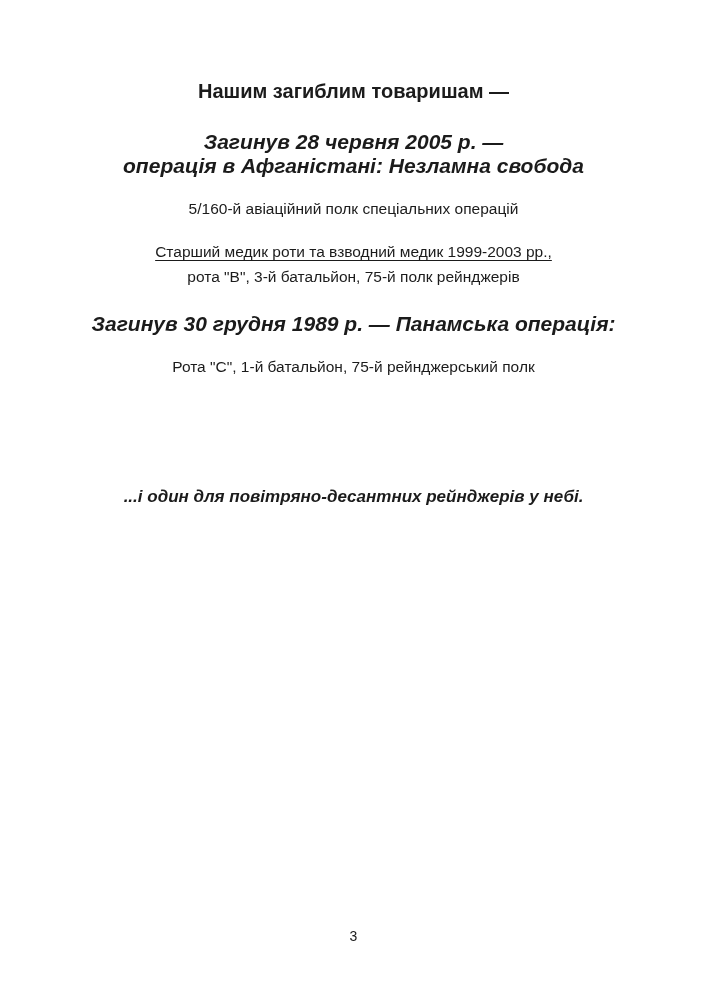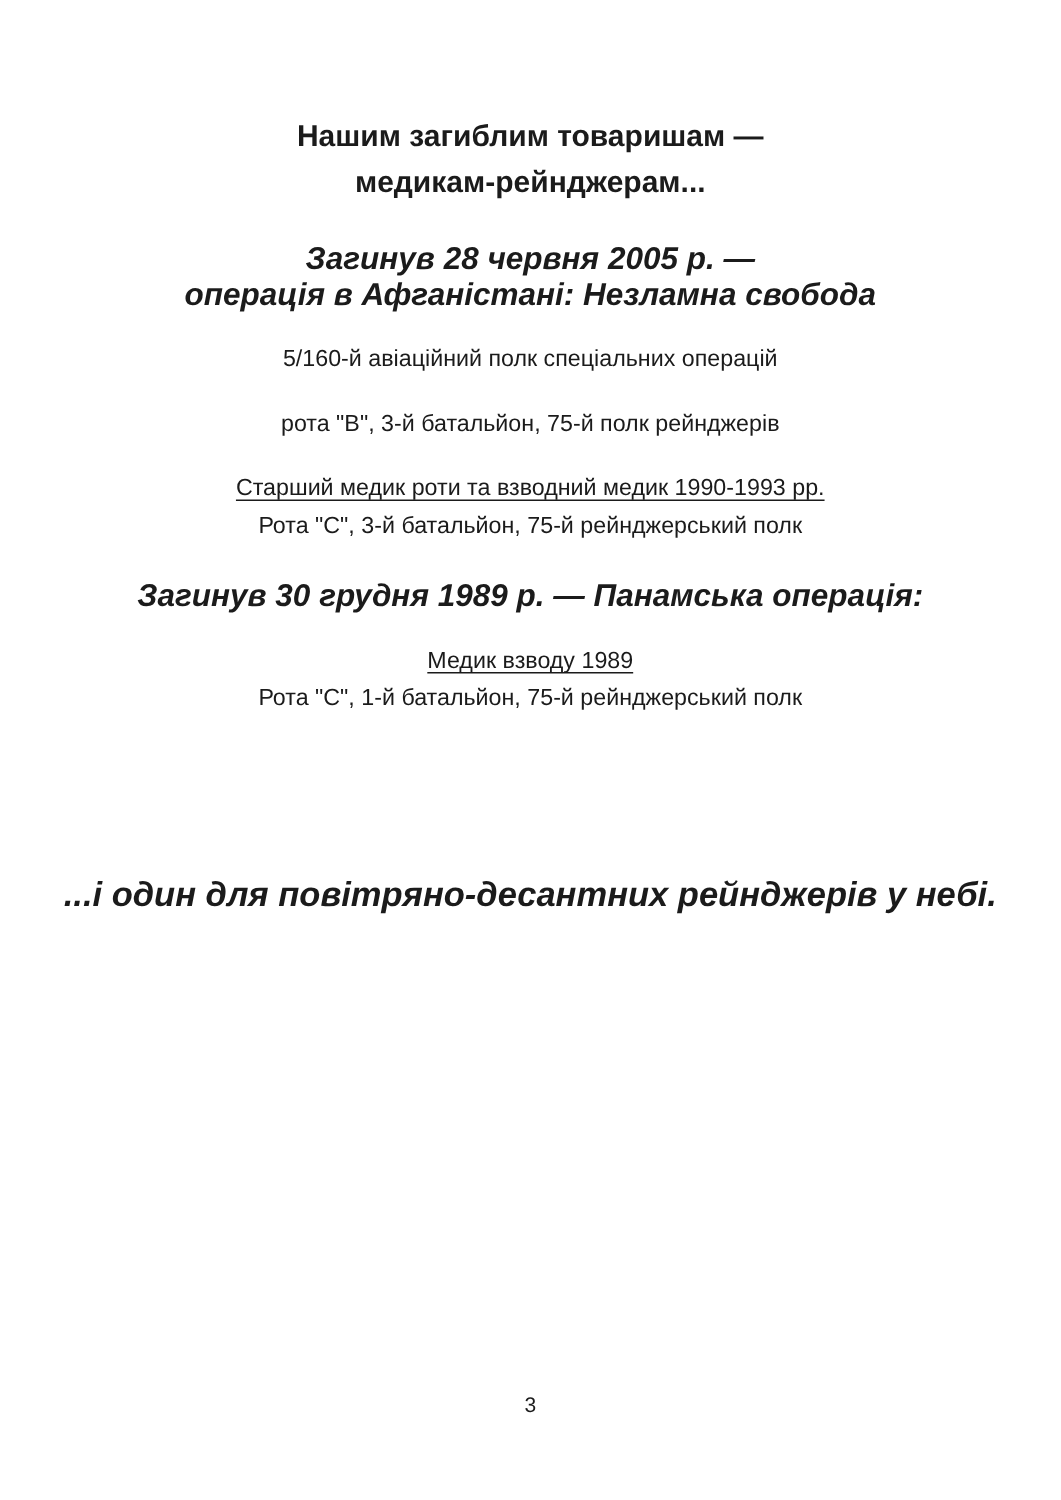--- a/index.html
+++ b/index.html
@@ -46,21 +46,21 @@
     font-size: 15.5px;
     line-height: 25px;
   }
   .role-title {
     text-decoration: underline;
     text-underline-offset: 3px;
     text-decoration-thickness: 1.3px;
   }
   .closing {
     margin-top: 104px;
-    font-size: 23px;
+    font-size: 17px;
     font-weight: 700;
     font-style: italic;
     line-height: 28px;
   }
   .page-number {
     position: absolute;
     left: 0;
     right: 0;
     top: 925px;
     font-size: 14px;
@@ -68,52 +68,47 @@
     text-align: center;
   }
 </style>
 </head>
 <body>
 
 <div class="page">
 
   <div class="dedication">
     <div>Нашим загиблим товаришам —</div>
-    <div>медикам-рейнджерам...</div>
   </div>
 
   <div>
 
     <div class="death">
       <div>Загинув 28 червня 2005 р. —</div>
       <div>операція в Афганістані: Незламна свобода</div>
     </div>
 
     <div class="role">
       <div class="role-unit">5/160-й авіаційний полк спеціальних операцій</div>
     </div>
 
     <div class="role">
+      <div class="role-title">Старший медик роти та взводний медик 1999-2003 рр.,</div>
       <div class="role-unit">рота "В", 3-й батальйон, 75-й полк рейнджерів</div>
     </div>
 
-    <div class="role">
-      <div class="role-title">Старший медик роти та взводний медик 1990-1993 рр.</div>
-      <div class="role-unit">Рота "С", 3-й батальйон, 75-й рейнджерський полк</div>
-    </div>
   </div>
 
   <div>
 
     <div class="death">
       <div>Загинув 30 грудня 1989 р. — Панамська операція:</div>
     </div>
 
     <div class="role">
-      <div class="role-title">Медик взводу 1989</div>
       <div class="role-unit">Рота "С", 1-й батальйон, 75-й рейнджерський полк</div>
     </div>
   </div>
 
   <div class="closing">...і один для повітряно-десантних рейнджерів у небі.</div>
 
   <div class="page-number">3</div>
 
 </div>
 

